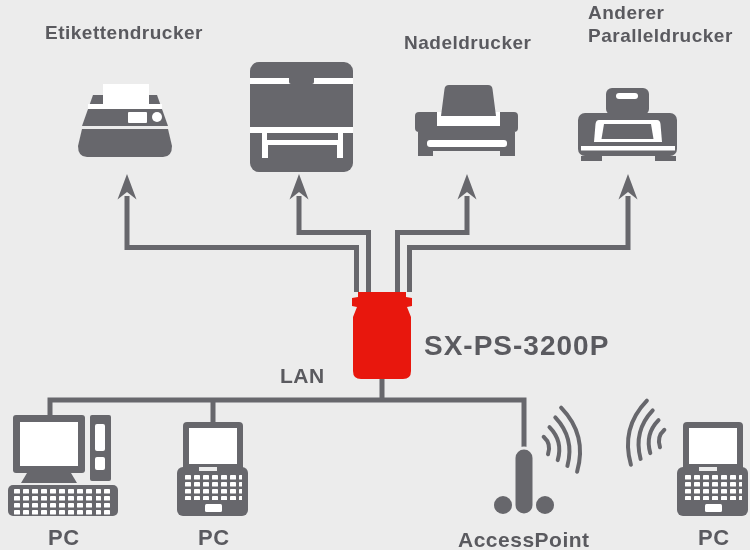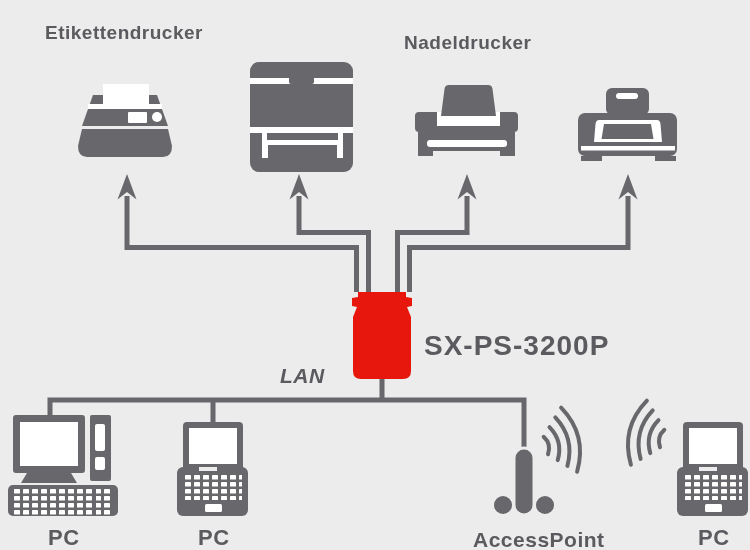--- a/index.html
+++ b/index.html
@@ -11,24 +11,24 @@
   .lbl{
     position:absolute;font-weight:bold;color:#5A5A5F;
     letter-spacing:0.5px;white-space:nowrap;line-height:1.1;
   }
   .lbl-printer{font-size:19px;}
   .lbl-anderer{top:1px;left:588px;font-size:19px;line-height:23px;}
   .lbl-etikett{top:23px;left:33px;margin-left:12px;}
   .lbl-laser{top:21px;left:236px;}
   .lbl-nadel{top:33px;left:404px;}
   .lbl-server{top:331px;left:424px;font-size:28px;letter-spacing:1px;}
-  .lbl-lan{top:364px;left:280px;font-size:21px;font-style:italic;}
+  .lbl-lan{top:364px;left:280px;font-size:21px;}
   .lbl-pc1{top:526px;left:48px;font-size:22px;}
   .lbl-pc2{top:526px;left:198px;font-size:22px;}
-  .lbl-ap{top:528px;left:458px;font-size:21px;margin-left:15px;}
+  .lbl-ap{top:528px;left:458px;font-size:21px;}
   .lbl-pc3{top:526px;left:698px;font-size:22px;}
 </style>
 </head>
 <body>
 
 <div class="canvas">
 
   <svg width="750" height="550" viewBox="0 0 750 550">
     <defs>
       <pattern id="keys" x="5" y="6" width="9" height="7" patternUnits="userSpaceOnUse">
@@ -139,19 +139,23 @@
         <path d="M662 431 Q656 440 662 449"></path>
         <path d="M654 423 Q644 440 654 457"></path>
         <path d="M646 415 Q632 440 646 465"></path>
         <path d="M638 407 Q619 440 638 473"></path>
       </g>
     </g>
   </svg>
 
   <div class="lbl lbl-printer lbl-etikett">Etikettendrucker</div>
   <div class="lbl lbl-printer lbl-nadel">Nadeldrucker</div>
+  <div class="lbl lbl-anderer">
+    <div>Anderer</div>
+    <div>Paralleldrucker</div>
+  </div>
   <div class="lbl lbl-server">SX-PS-3200P</div>
   <div class="lbl lbl-lan">LAN</div>
   <div class="lbl lbl-pc1">PC</div>
   <div class="lbl lbl-pc2">PC</div>
   <div class="lbl lbl-ap">AccessPoint</div>
   <div class="lbl lbl-pc3">PC</div>
 </div>
 
 </body></html>

